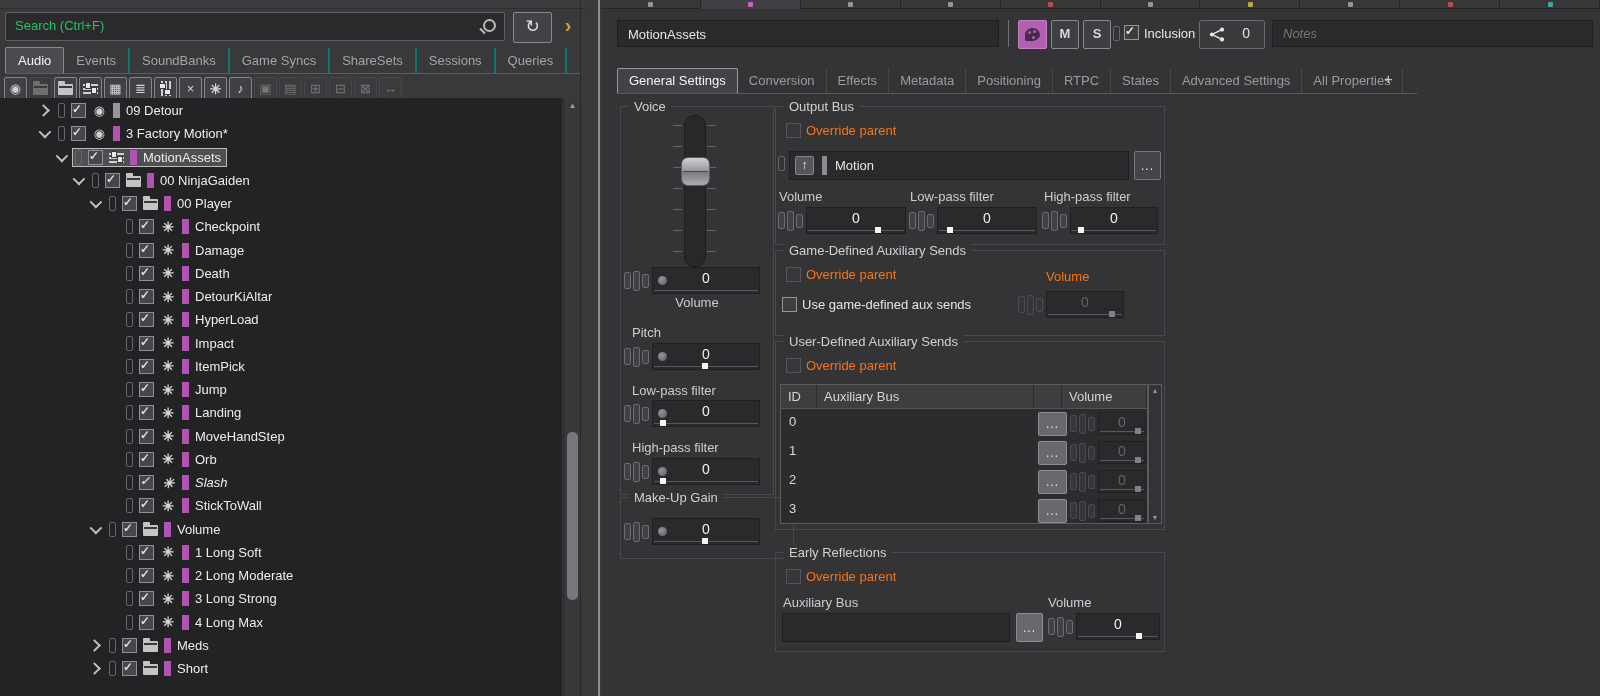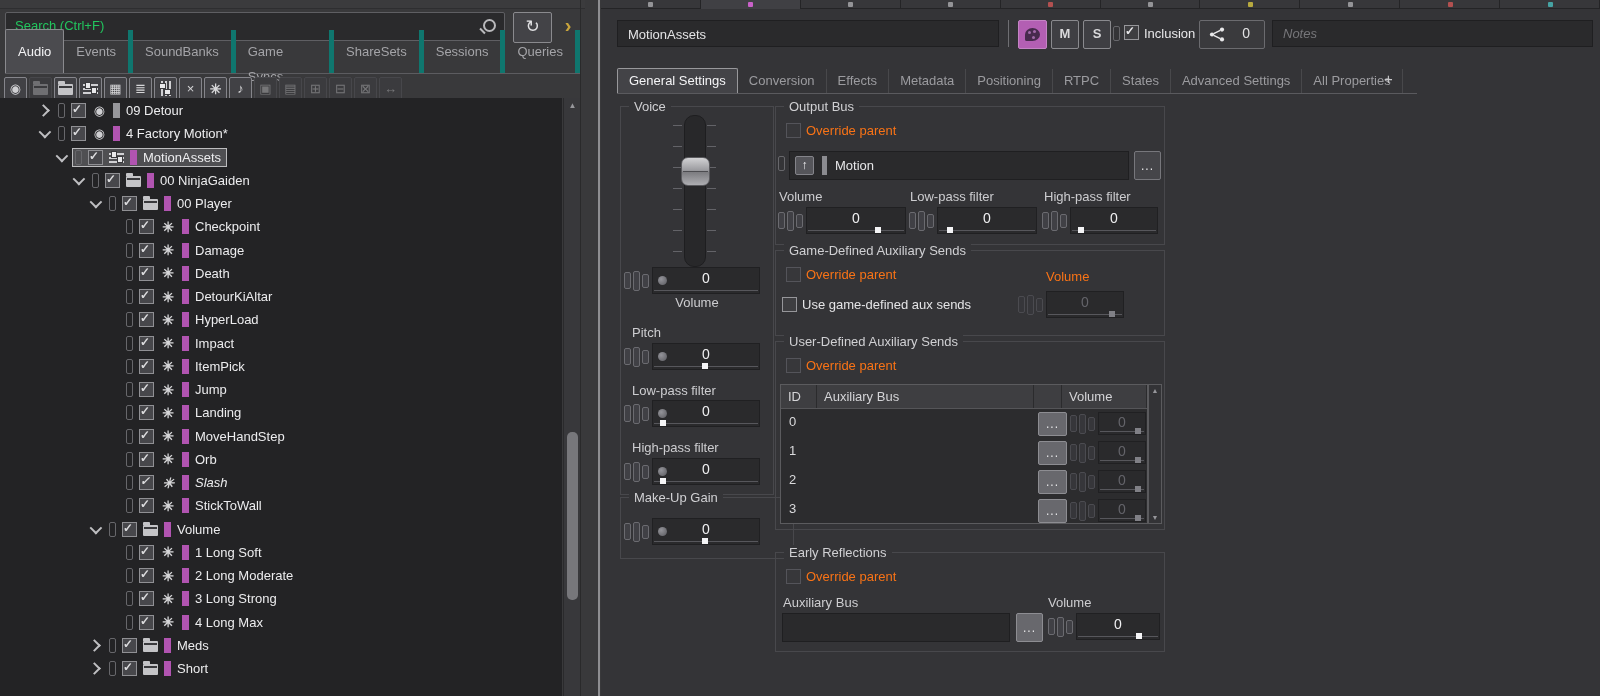--- a/index.html
+++ b/index.html
@@ -66,22 +66,22 @@
   #left-panel{position:absolute;left:0;top:0;width:585px;height:696px;background:#39393b;}
   #lp-topstrip{position:absolute;left:0;top:0;width:585px;height:8px;background:#3b3b3d;border-bottom:1px solid #2e2e30;}
   #search-box{position:absolute;left:5px;top:12px;width:498px;height:27px;background:#2a2a2c;border:1px solid #5f5f63;border-radius:2px;}
   #search-ph{position:absolute;left:9px;top:5px;font-size:13px;color:#22c55e;}
   #mag{position:absolute;right:8px;top:6px;width:9px;height:9px;border:2px solid #b9b9bc;border-radius:50%;}
   #mag::after{content:"";position:absolute;left:-6px;top:9px;width:7px;height:2px;background:#b9b9bc;transform:rotate(45deg);}
   #refresh-btn{position:absolute;left:513px;top:12px;width:37px;height:29px;background:#434347;border:1px solid #8a8a8e;border-radius:2px;
                color:#e2e2e4;font-size:17px;text-align:center;line-height:27px;}
   #expand-btn{position:absolute;left:556px;top:12px;width:24px;height:29px;color:#c8a43c;font-size:20px;font-weight:bold;text-align:center;line-height:27px;}
   #lp-tabs{position:absolute;left:5px;top:47px;right:5px;height:26px;display:flex;align-items:flex-end;border-bottom:1px solid #5c5c60;}
-  .ltab{height:25px;line-height:25px;padding:9px 12px;font-size:13px;color:#a4a4a8;border-right:1px solid #474 74b;}
-  .ltab{border-right:5px solid #0f766e;}
+  .ltab{height:25px;line-height:25px;padding:0 12px;font-size:13px;color:#a4a4a8;border-right:1px solid #474 74b;}
+  .ltab{border-right:2px solid #0f766e;}
   .ltab.active{background:#4b4b4f;color:#f4f4f6;border:1px solid #8a8a8e;border-bottom:none;border-radius:2px 2px 0 0;}
   #lp-toolbar{position:absolute;left:4px;top:77px;display:flex;gap:2px;}
   .tbtn{width:21px;height:21px;display:flex;align-items:center;justify-content:center;background:#414145;border:1px solid #85858b;border-radius:2px;}
   .tbtn.off{background:#3b3b3e;border-color:#47474b;}
   #tree{position:absolute;left:0;top:98px;width:562px;height:598px;background:#232325;overflow:hidden;}
   .trow{position:absolute;display:flex;align-items:center;height:23px;gap:6px;}
   .rowbody{display:flex;align-items:center;gap:6px;padding:1px 5px 1px 2px;border:1px solid transparent;}
   .rowbody.sel{border-color:#bcbcbe;background:#4f4f52;}
   .tcb{width:13px;height:13px;border:1px solid #909094;background:#47474b;position:relative;flex:none;}
   .tcb::after{content:"✓";position:absolute;left:0px;top:-2px;font-size:12px;font-weight:bold;color:#dcdcde;}
@@ -238,21 +238,21 @@
         </div>
         <div class="trow" style="top: 24.25px; left: 37px;">
           <span class="chevbox">
             <span class="chev exp"></span>
           </span>
           <span class="rowbody">
             <span class="pill"></span>
             <span class="tcb"></span>
             <span class="ticon ticon-workunit"></span>
             <span class="cbar" style="background: rgb(177, 84, 177);"></span>
-            <span class="tlabel">4 Factory Motion*</span>
+            <span class="tlabel">3 Factory Motion*</span>
           </span>
         </div>
         <div class="trow" style="top: 47.5px; left: 54px;">
           <span class="chevbox">
             <span class="chev exp"></span>
           </span>
           <span class="rowbody sel">
             <span class="pill"></span>
             <span class="tcb"></span>
             <span class="ticon ticon-mixer"></span>

